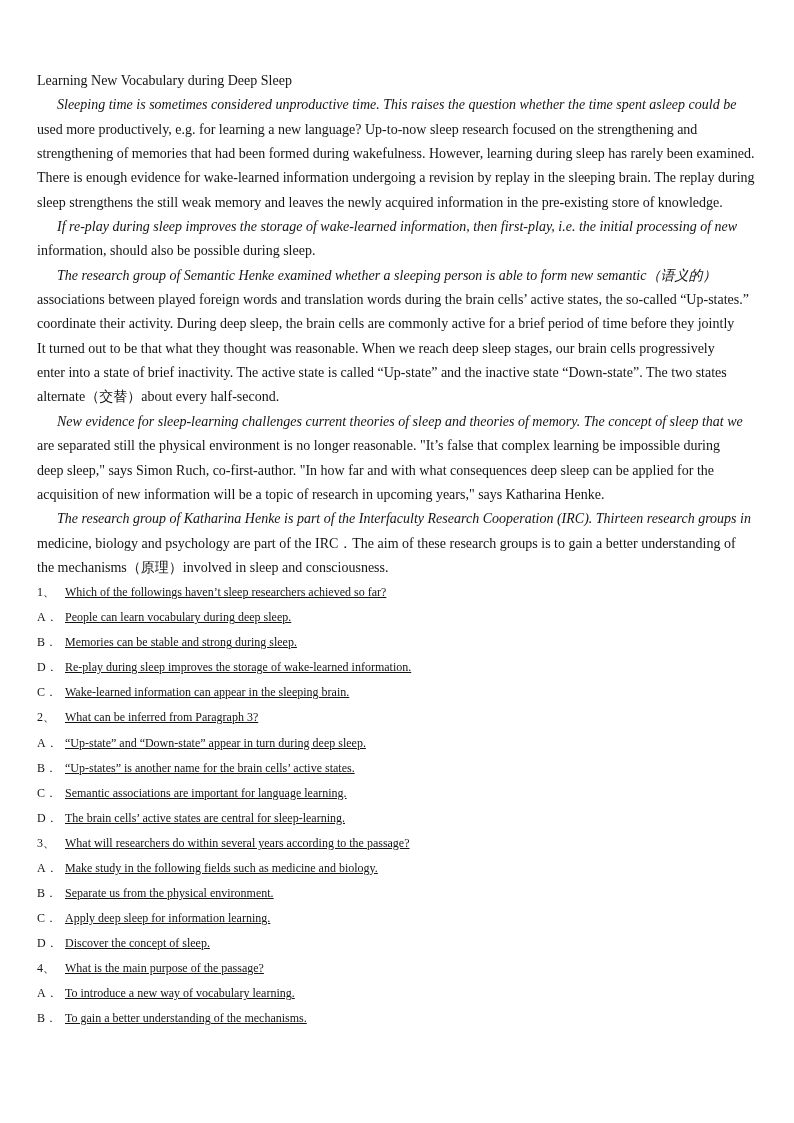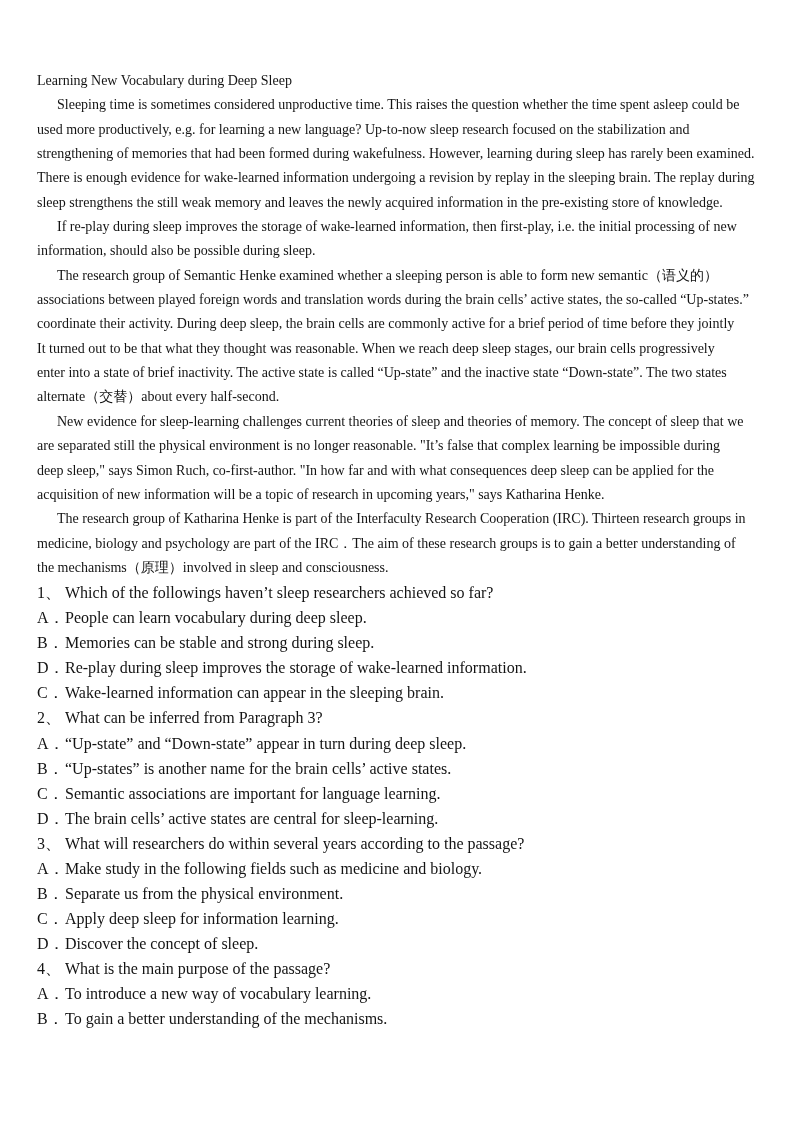--- a/index.html
+++ b/index.html
@@ -19,40 +19,42 @@
     width: 727px;
   }
   .line {
     white-space: nowrap;
     font-size: 14px;
     height: 24.35px;
     line-height: 24.35px;
   }
   .indent {
     padding-left: 20px;
+    font-style: italic;
   }
   .qline {
     white-space: nowrap;
-    font-size: 16px;
+    font-size: 12px;
     height: 25.05px;
     line-height: 25.05px;
+    text-decoration: underline;
   }
   .qnum {
     display: inline-block;
     min-width: 28px;
   }
 </style>
 </head>
 <body>
 
 <div class="page">
   <div class="line">Learning New Vocabulary during Deep Sleep</div>
   <div id="passage">
       <div class="line indent">Sleeping time is sometimes considered unproductive time. This raises the question whether the time spent asleep could be</div>
-      <div class="line">used more productively, e.g. for learning a new language? Up-to-now sleep research focused on the stabilization and</div>
+      <div class="line">used more productively, e.g. for learning a new language? Up-to-now sleep research focused on the strengthening and</div>
       <div class="line">strengthening of memories that had been formed during wakefulness. However, learning during sleep has rarely been examined.</div>
       <div class="line">There is enough evidence for wake-learned information undergoing a revision by replay in the sleeping brain. The replay during</div>
       <div class="line">sleep strengthens the still weak memory and leaves the newly acquired information in the pre-existing store of knowledge.</div>
       <div class="line indent">If re-play during sleep improves the storage of wake-learned information, then first-play, i.e. the initial processing of new</div>
       <div class="line">information, should also be possible during sleep.</div>
       <div class="line indent">The research group of Semantic Henke examined whether a sleeping person is able to form new semantic（语义的）</div>
       <div class="line">associations between played foreign words and translation words during the brain cells’ active states, the so-called “Up-states.”</div>
       <div class="line">coordinate their activity. During deep sleep, the brain cells are commonly active for a brief period of time before they jointly</div>
       <div class="line">It turned out to be that what they thought was reasonable. When we reach deep sleep stages, our brain cells progressively</div>
       <div class="line">enter into a state of brief inactivity. The active state is called “Up-state” and the inactive state “Down-state”. The two states</div>

